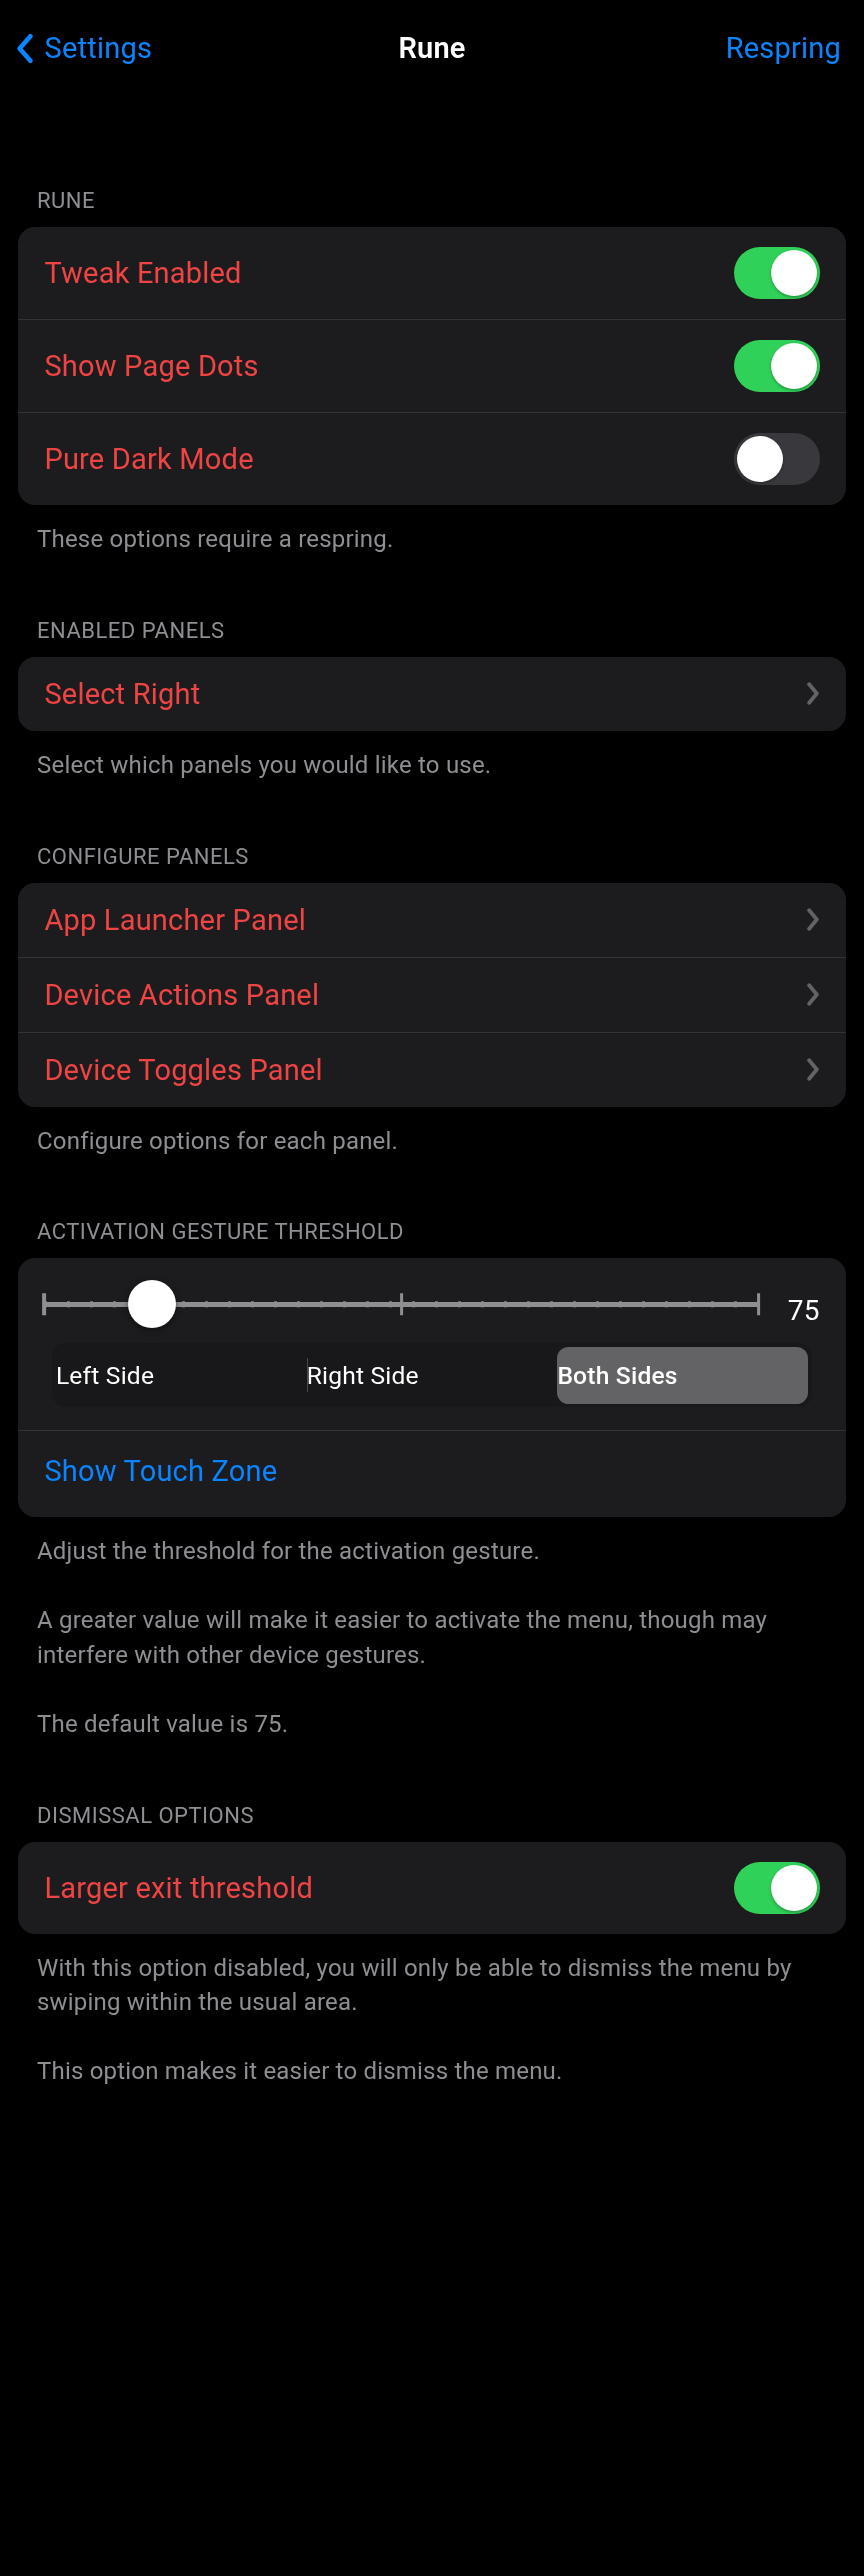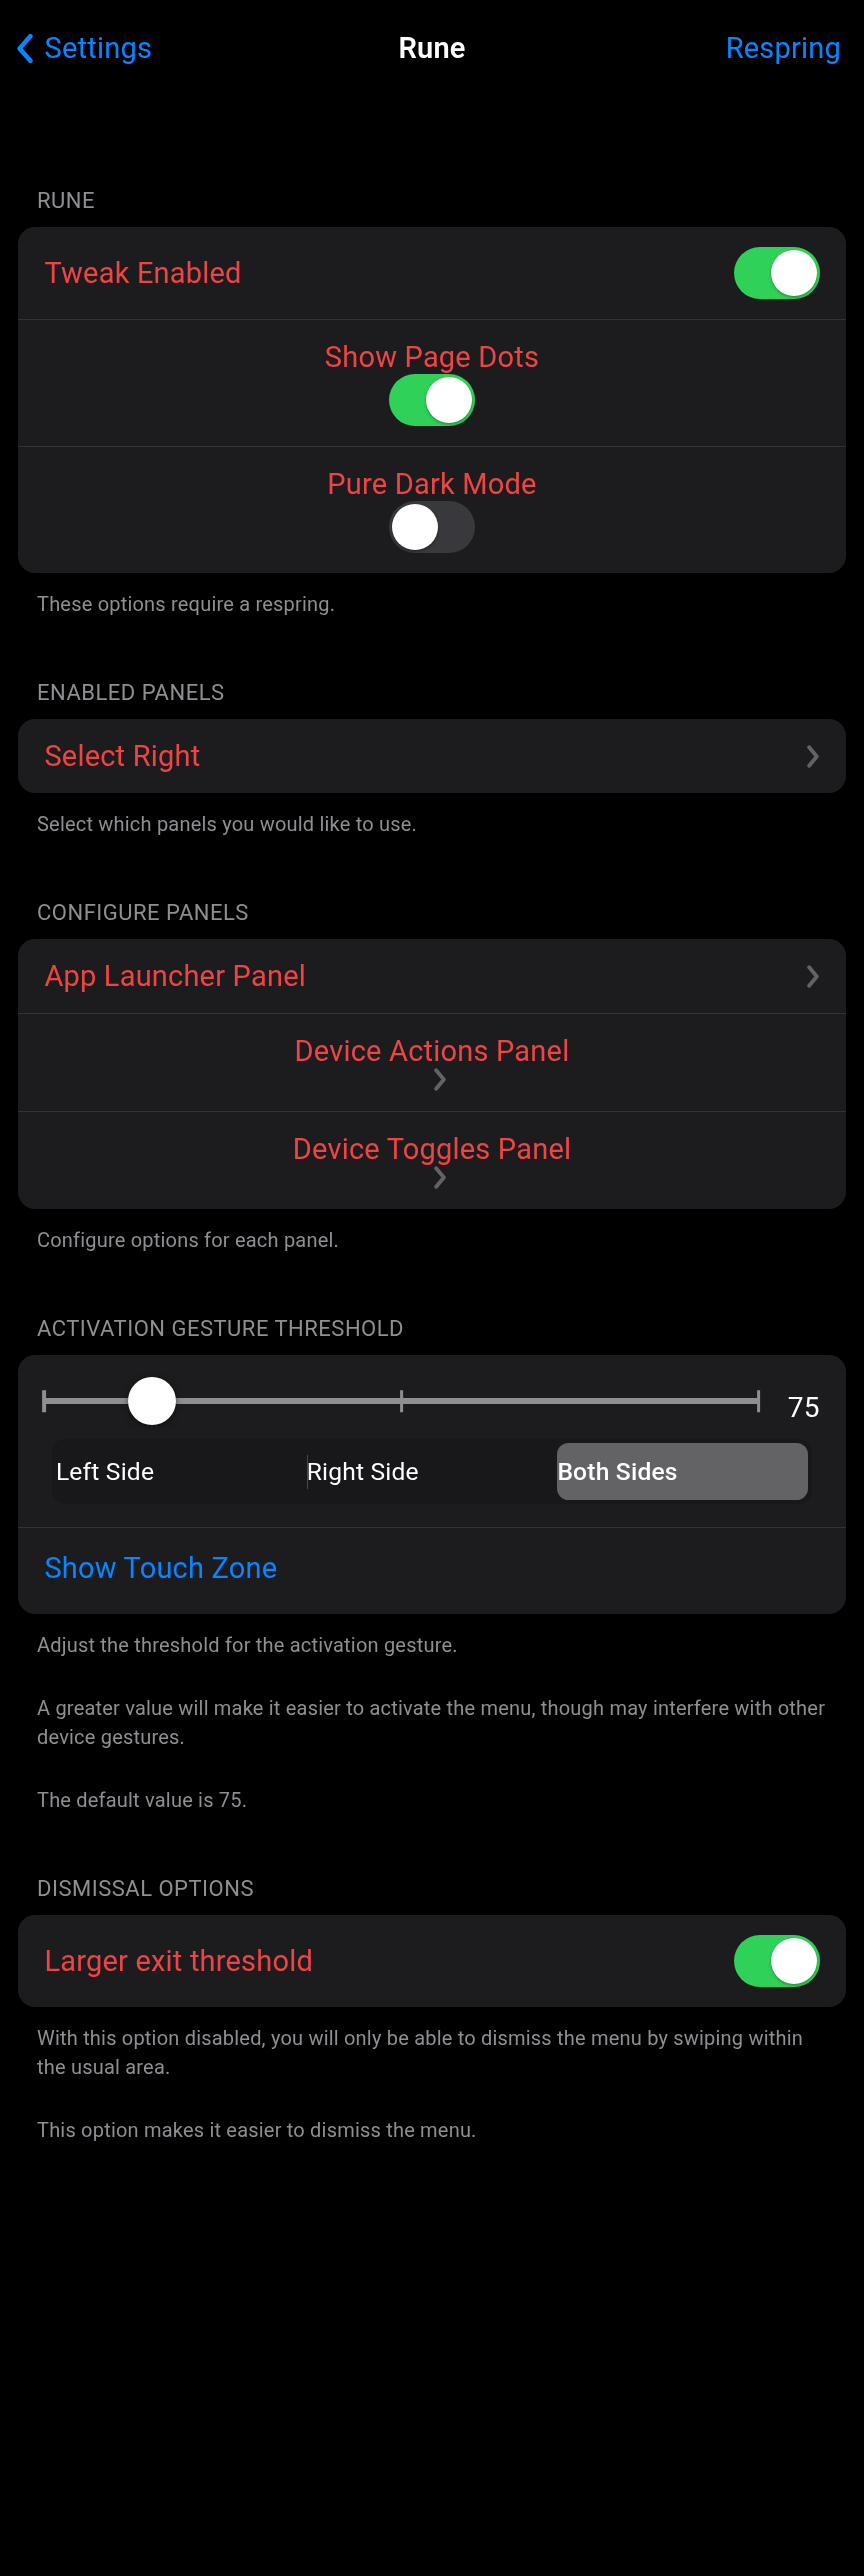--- a/index.html
+++ b/index.html
@@ -14,36 +14,36 @@
 
     
     .section-header { color: #8e8e93; font-size: 22px; letter-spacing: 0.5px; padding: 61px 37px 14px; }
     .section-header.first { padding-top: 92px; }
 
     
     .group { background: #1c1c1e; border-radius: 17px; margin: 0 18.4px; overflow: hidden; }
 
     
     .cell { display: flex; align-items: center; justify-content: space-between; padding: 20px 26px; min-height: 74px; }
-    .cell + .cell, .cell-sep { border-top: 0.8px solid #333; flex-direction: column; }
+    .cell + .cell, .cell-sep { border-top: 0.8px solid #333; }
     .cell-label { color: #ef4444; font-size: 29px; }
     .cell-clickable { cursor: pointer; }
 
     
     .chevron-right { width: 14px; height: 23px; flex: none; margin-left: 15.4px; }
     .chevron-right path { stroke: #636366; stroke-width: 5; fill: none; stroke-linecap: round; stroke-linejoin: round; }
 
     
     .switch { width: 86px; height: 52px; border-radius: 26px; background: #39393d; position: relative; cursor: pointer; flex: none; }
     .switch.on { background: #30d158; }
     .switch-knob { width: 46px; height: 46px; background: #fff; border-radius: 50%; position: absolute; top: 3.1px; left: 3.1px; box-shadow: 0 1.5px 3.1px rgba(0,0,0,0.3); transition: none; }
     .switch.on .switch-knob { left: 37px; }
 
     
-    .section-footer { color: #8e8e93; font-size: 20px; line-height: 1.45; padding: 17px 37px 0; }
+    .section-footer { color: #8e8e93; font-size: 24px; line-height: 1.45; padding: 17px 37px 0; }
     .section-footer p + p { margin-top: 34px; }
 
     
     .slider-cell { padding: 23px 26px 23px; }
     .slider-row { display: flex; align-items: flex-end; gap: 23px; }
     .slider { flex: 1; position: relative; height: 46px; display: flex; align-items: center; cursor: pointer; }
     .slider-track { height: 5.4px; background: #8e8e93; width: 100%; position: relative; border-radius: 0; }
     .slider-ticks { position: absolute; inset: 0; display: flex; align-items: center; }
     .slider-ticks::before { content: ""; position: absolute; left: 0; right: 0; top: 50%; transform: translateY(-50%); height: 5.4px;
       background-image: linear-gradient(90deg, #8e8e93 0 3.1px, transparent 3.1px 100%);

